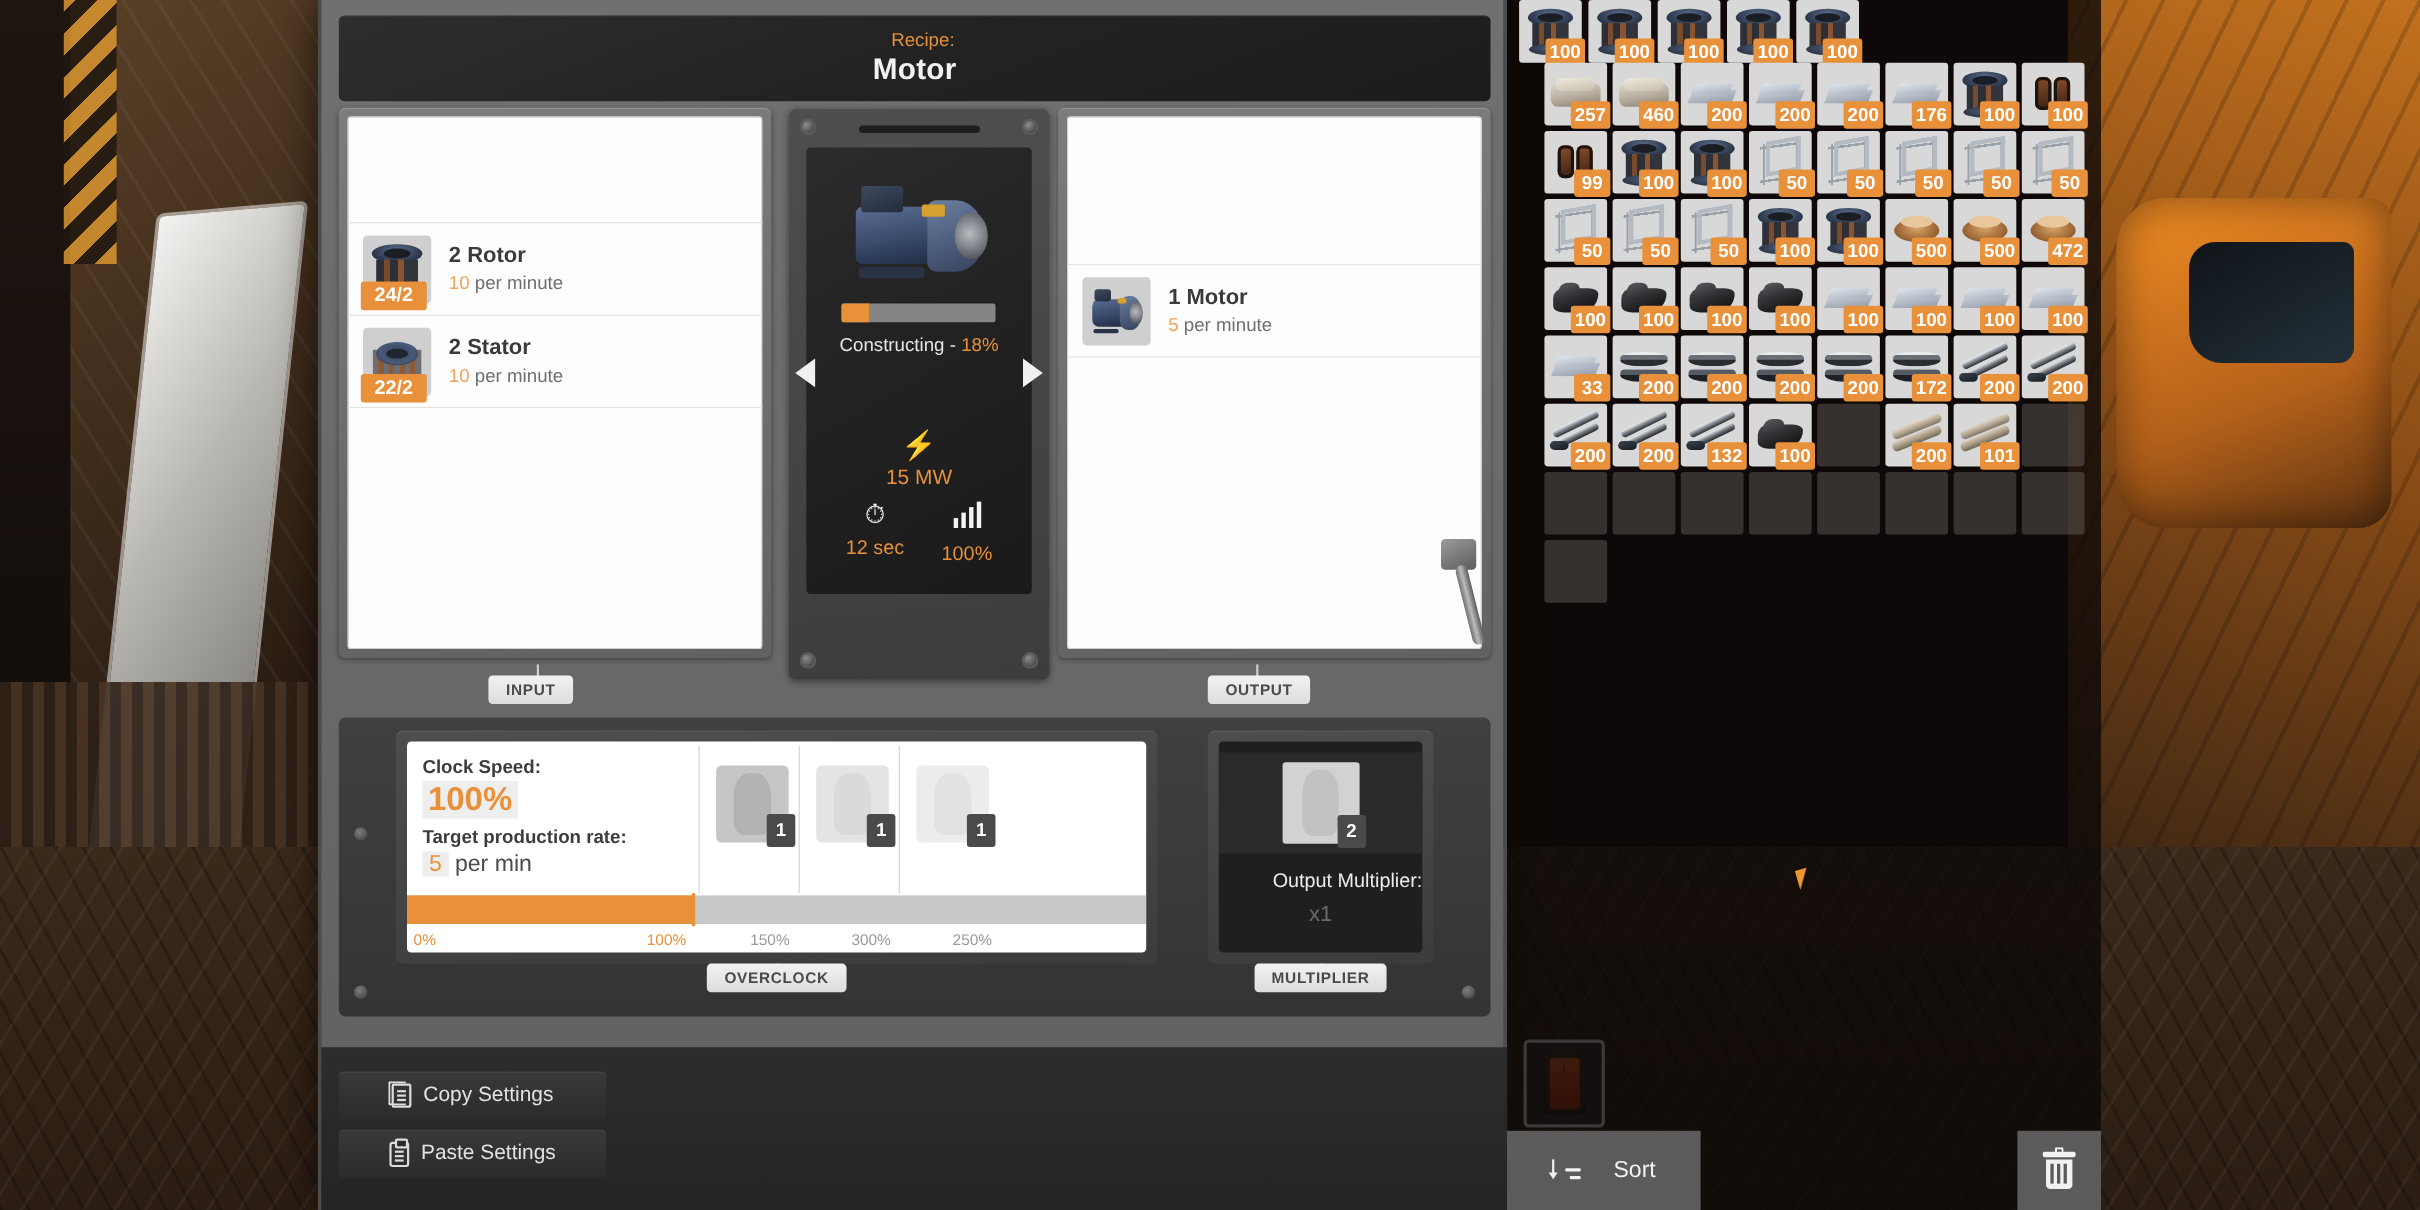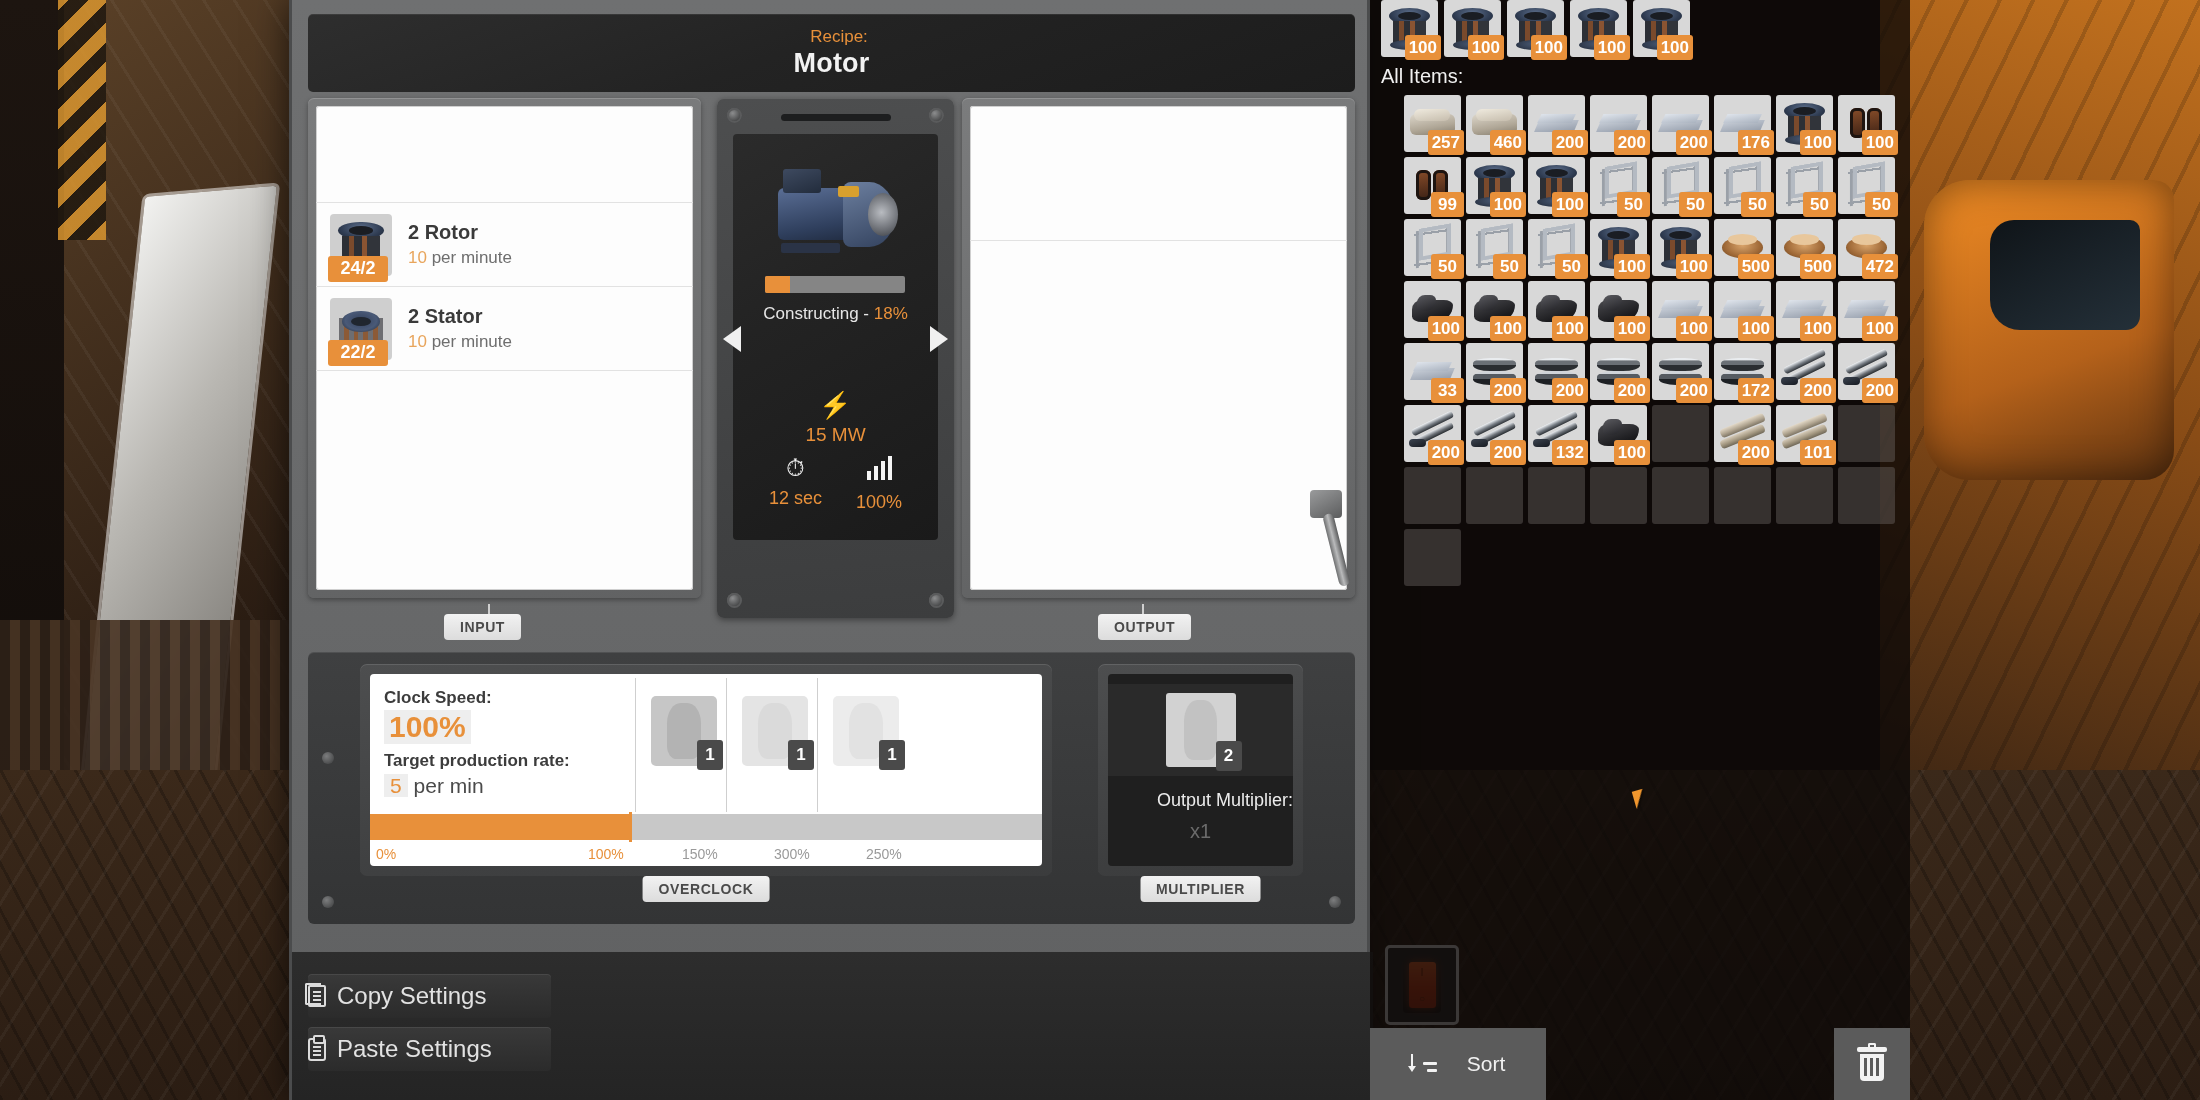--- a/index.html
+++ b/index.html
@@ -210,22 +210,22 @@
   #pipe .tube { position:absolute; left:12px; top:24px; width:11px; height:74px;
     background:linear-gradient(90deg,#6e6f70,#b9babb 45%,#5a5b5c); border-radius:6px;
     transform:rotate(-14deg); transform-origin:top center; }
 
   
   #footer { position:absolute; left:0; top:952px; width:1081px; height:148px;
     background:linear-gradient(180deg,#2d2d2d,#242424); }
   .setBtn { position:absolute; left:16px; width:243px; height:44px;
     background:linear-gradient(180deg,#393939,#2b2b2b); border-radius:4px;
     box-shadow:inset 0 1px 0 rgba(255,255,255,.08);
-    display:flex; align-items:center; gap:11px;
-    color:#e2e2e2; font-size:24px; cursor:pointer; }
+    display:flex; align-items:center; justify-content:center; gap:11px;
+    color:#e2e2e2; font-size:19px; cursor:pointer; }
   #copyBtn { top:22px; } #pasteBtn { top:75px; }
   .docIcon { width:18px; height:22px; border:2px solid #dcdcdc; border-radius:2px; position:relative; }
   .docIcon::before { content:""; position:absolute; left:-5px; top:-4px; width:14px; height:18px;
     border:2px solid #dcdcdc; border-right:none; border-radius:2px 0 0 2px; }
   .docIcon i { position:absolute; left:3px; top:4px; right:3px; height:2px; background:#dcdcdc;
     box-shadow:0 4px 0 #dcdcdc, 0 8px 0 #dcdcdc; }
   .clipIcon { width:18px; height:23px; border:2px solid #dcdcdc; border-radius:3px; position:relative; }
   .clipIcon::before { content:""; position:absolute; left:3px; top:-5px; width:8px; height:5px;
     border:2px solid #dcdcdc; border-radius:2px; background:#2b2b2b; }
   .clipIcon i { position:absolute; left:3px; top:6px; right:3px; height:2px; background:#dcdcdc;
@@ -435,20 +435,36 @@
           </div>
         </div>
       </div>
       <div class="arrowBtn" id="arrowL"></div>
       <div class="arrowBtn" id="arrowR"></div>
     </div>
 
     <div class="ioFrame" id="outFrame">
       <div class="ioInner">
         <div style="height:134px"></div>
+        <div class="slotRow first">
+          <div class="thumb">
+            <div class="ic motor">
+                <div class="m1"></div>
+                <div class="m4"></div>
+                <div class="m2"></div>
+                <div class="m5"></div>
+                <div class="m3"></div>
+                <div class="m6"></div>
+              </div>
+          </div>
+          <div class="slotTxt">
+            <div class="nm">1 Motor</div>
+            <div class="rt"><b>5</b><span> per minute</span></div>
+          </div>
+        </div>
         <div style="height:20px; border-top:1px solid #e2e2e2"></div>
       </div>
     </div>
   </div>
 
   <div class="tabStem" style="left:196px; top:604px"></div>
   <div class="ioTab" id="inputTab">INPUT</div>
   <div class="tabStem" style="left:850px; top:604px"></div>
   <div class="ioTab" id="outputTab">OUTPUT</div>
 
@@ -568,21 +584,20 @@
             <div class="r3"></div>
             <div class="r4"></div>
           </div></span><span class="cnt">100</span></div>
       <div class="cell"><span><div class="ic rotor">
             <div class="r1"></div>
             <div class="r2"></div>
             <div class="r3"></div>
             <div class="r4"></div>
           </div></span><span class="cnt">100</span></div>
     </div>
-  <div class="invHdr">All Items:</div>
   <div class="invGrid" id="allGrid">
       <div class="cell"><span><div class="icn i-concrete">
             <div class="cc"></div>
             <div class="cc2"></div>
           </div></span><span class="cnt">257</span></div>
       <div class="cell"><span><div class="icn i-concrete">
             <div class="cc"></div>
             <div class="cc2"></div>
           </div></span><span class="cnt">460</span></div>
       <div class="cell"><span><div class="icn i-steelplate">

